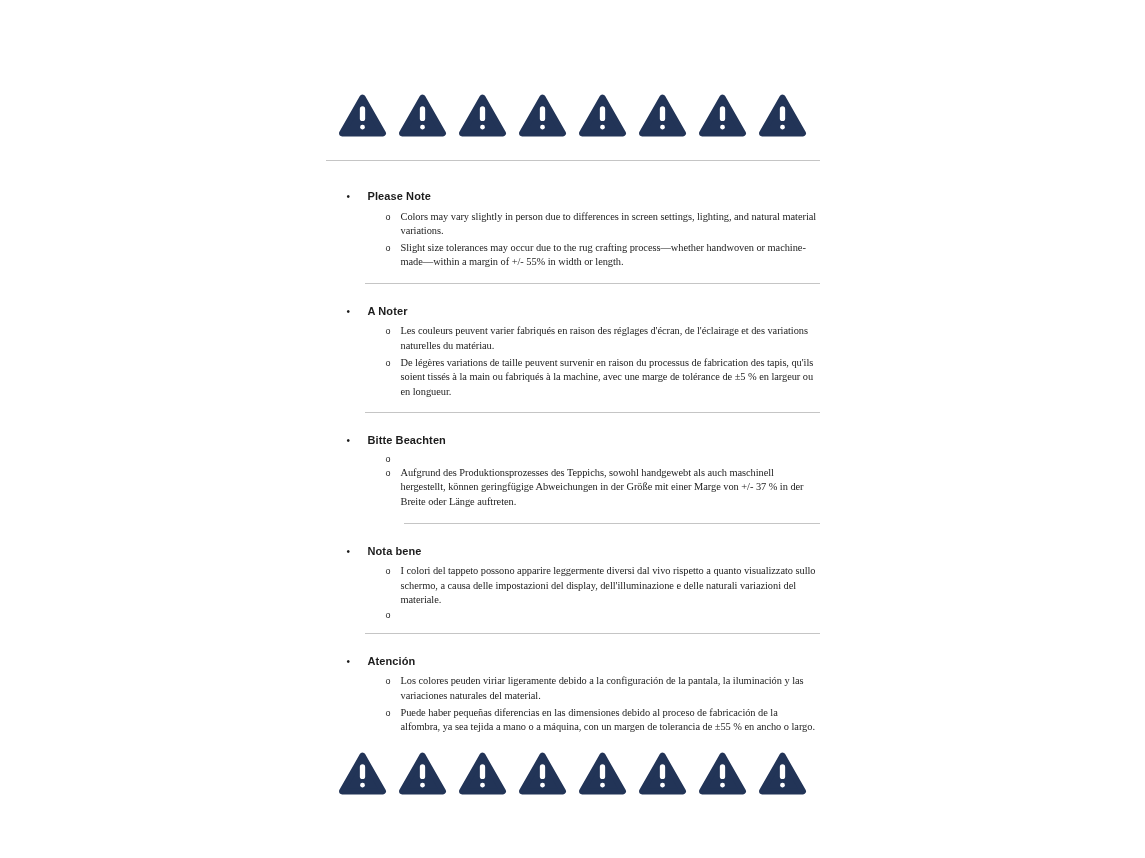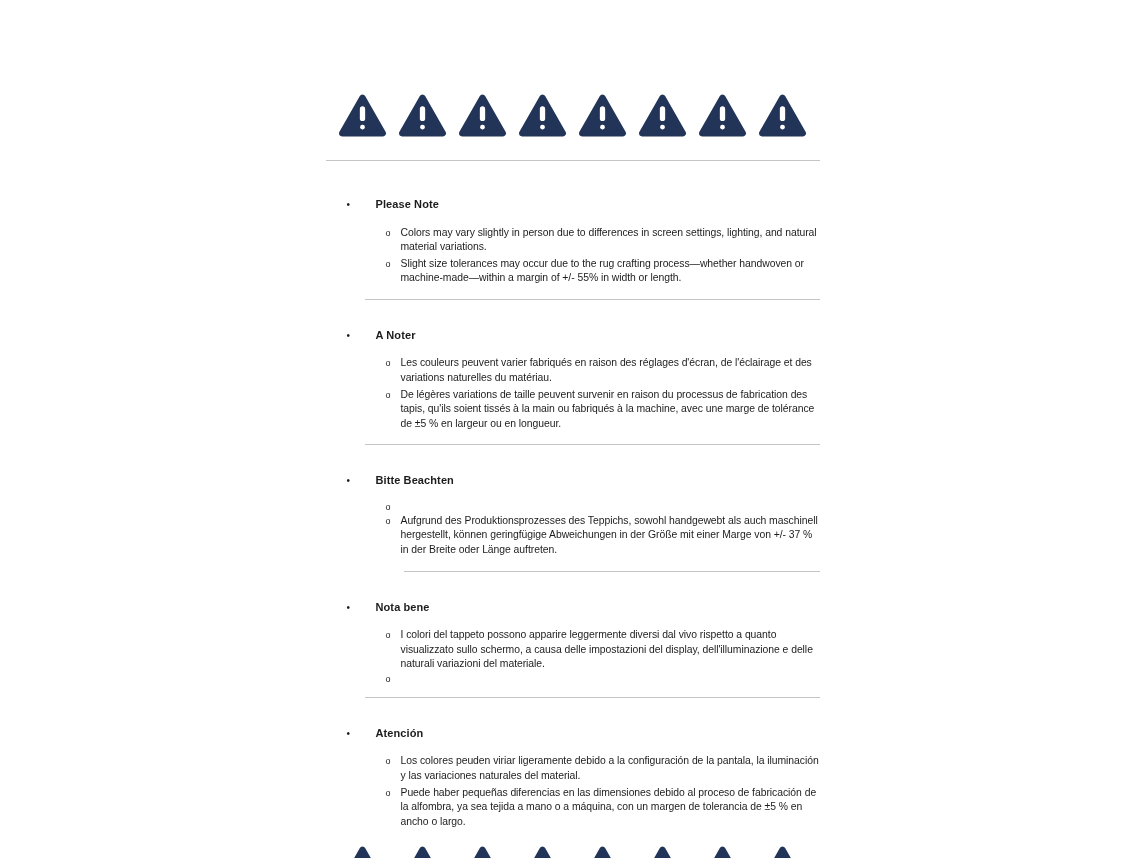--- a/index.html
+++ b/index.html
@@ -51,21 +51,21 @@
     align-items: baseline;
     padding-left: 21px;
     margin-bottom: 2px;
   }
   .b1 {
     width: 17px;
     flex: 0 0 17px;
     font-size: 10px;
   }
   .l1 h3 {
-    margin: 12px;
+    margin: 4px;
     font-size: 11px;
     font-weight: bold;
     line-height: 14.5px;
     letter-spacing: 0.1px;
   }
   .l2 {
     display: flex;
     align-items: baseline;
     padding-left: 60px;
     margin-bottom: 2px;
@@ -74,20 +74,21 @@
     width: 15px;
     flex: 0 0 15px;
     font-size: 9px;
   }
   .l2 p {
     margin: 0;
     width: 419px;
     font-size: 10.4px;
     line-height: 14.6px;
     letter-spacing: -0.05px;
+    font-family: Liberation Serif, serif;
   }
 </style>
 </head>
 <body>
 
 <div class="canvas">
 
   <div class="tri-row top">
   <svg class="tri" viewBox="0 0 48 44" xmlns="http://www.w3.org/2000/svg">
     <path d="M24 4 L44 39 L4 39 Z" fill="#223457" stroke="#223457" stroke-width="6" stroke-linejoin="round"></path>
@@ -209,21 +210,21 @@
         <div class="l1">
           <span class="b1">•</span>
           <h3>Atención</h3>
         </div>
         <div class="l2">
           <span class="b2">o</span>
           <p>Los colores peuden viriar ligeramente debido a la configuración de la pantala, la iluminación y las variaciones naturales del material.</p>
         </div>
         <div class="l2">
           <span class="b2">o</span>
-          <p>Puede haber pequeñas diferencias en las dimensiones debido al proceso de fabricación de la alfombra, ya sea tejida a mano o a máquina, con un margen de tolerancia de ±5 % en ancho o largo.</p>
+          <p>Puede haber pequeñas diferencias en las dimensiones debido al proceso de fabricación de la alfombra, ya sea tejida a mano o a máquina, con un margen de tolerancia de ±55 % en ancho o largo.</p>
         </div>
       </section>
 
     </div>
   </div>
 
   <div class="tri-row bottom">
   <svg class="tri" viewBox="0 0 48 44" xmlns="http://www.w3.org/2000/svg">
     <path d="M24 4 L44 39 L4 39 Z" fill="#223457" stroke="#223457" stroke-width="6" stroke-linejoin="round"></path>
     <rect x="21.4" y="12.5" width="5.2" height="14.5" rx="2.6" fill="#ffffff"></rect>

